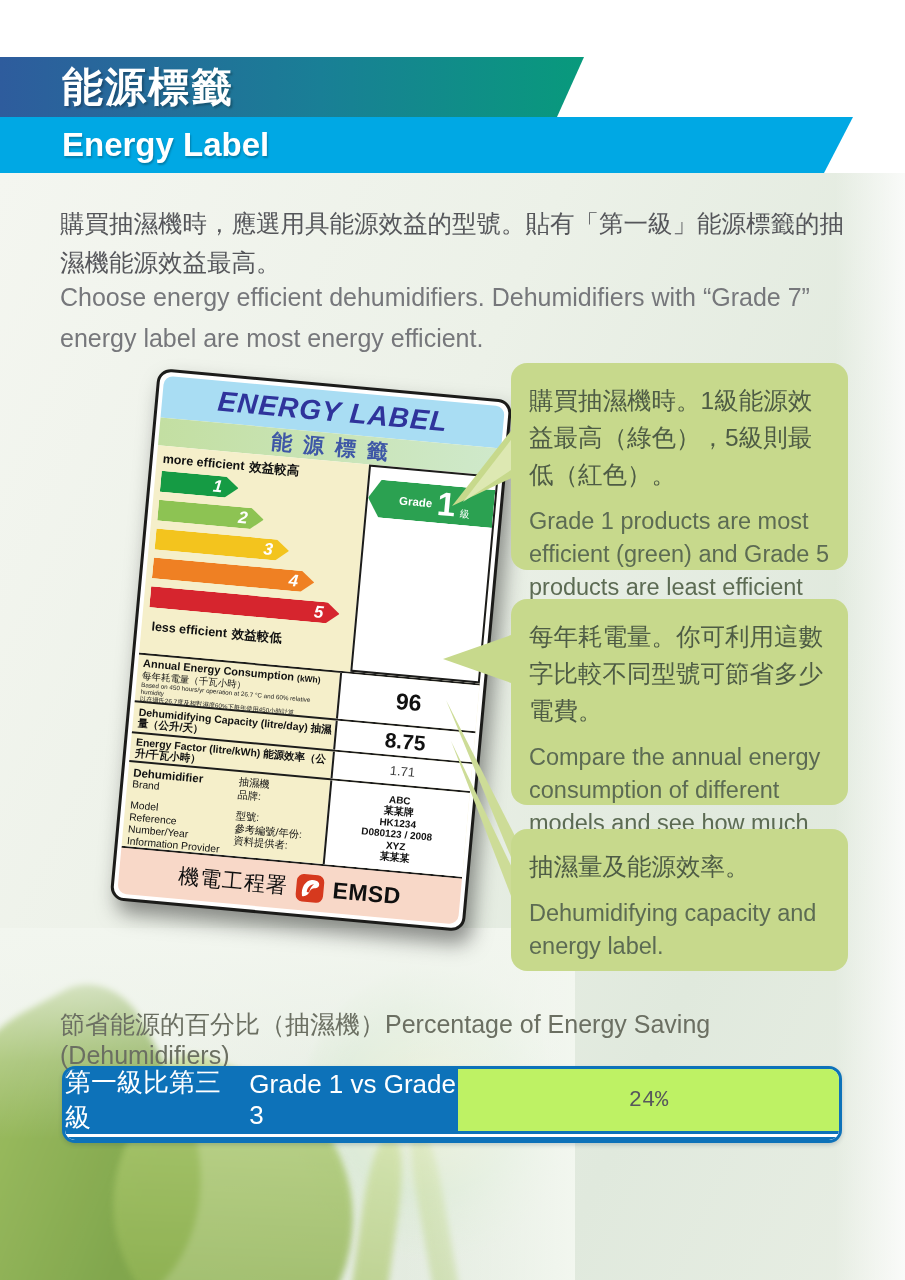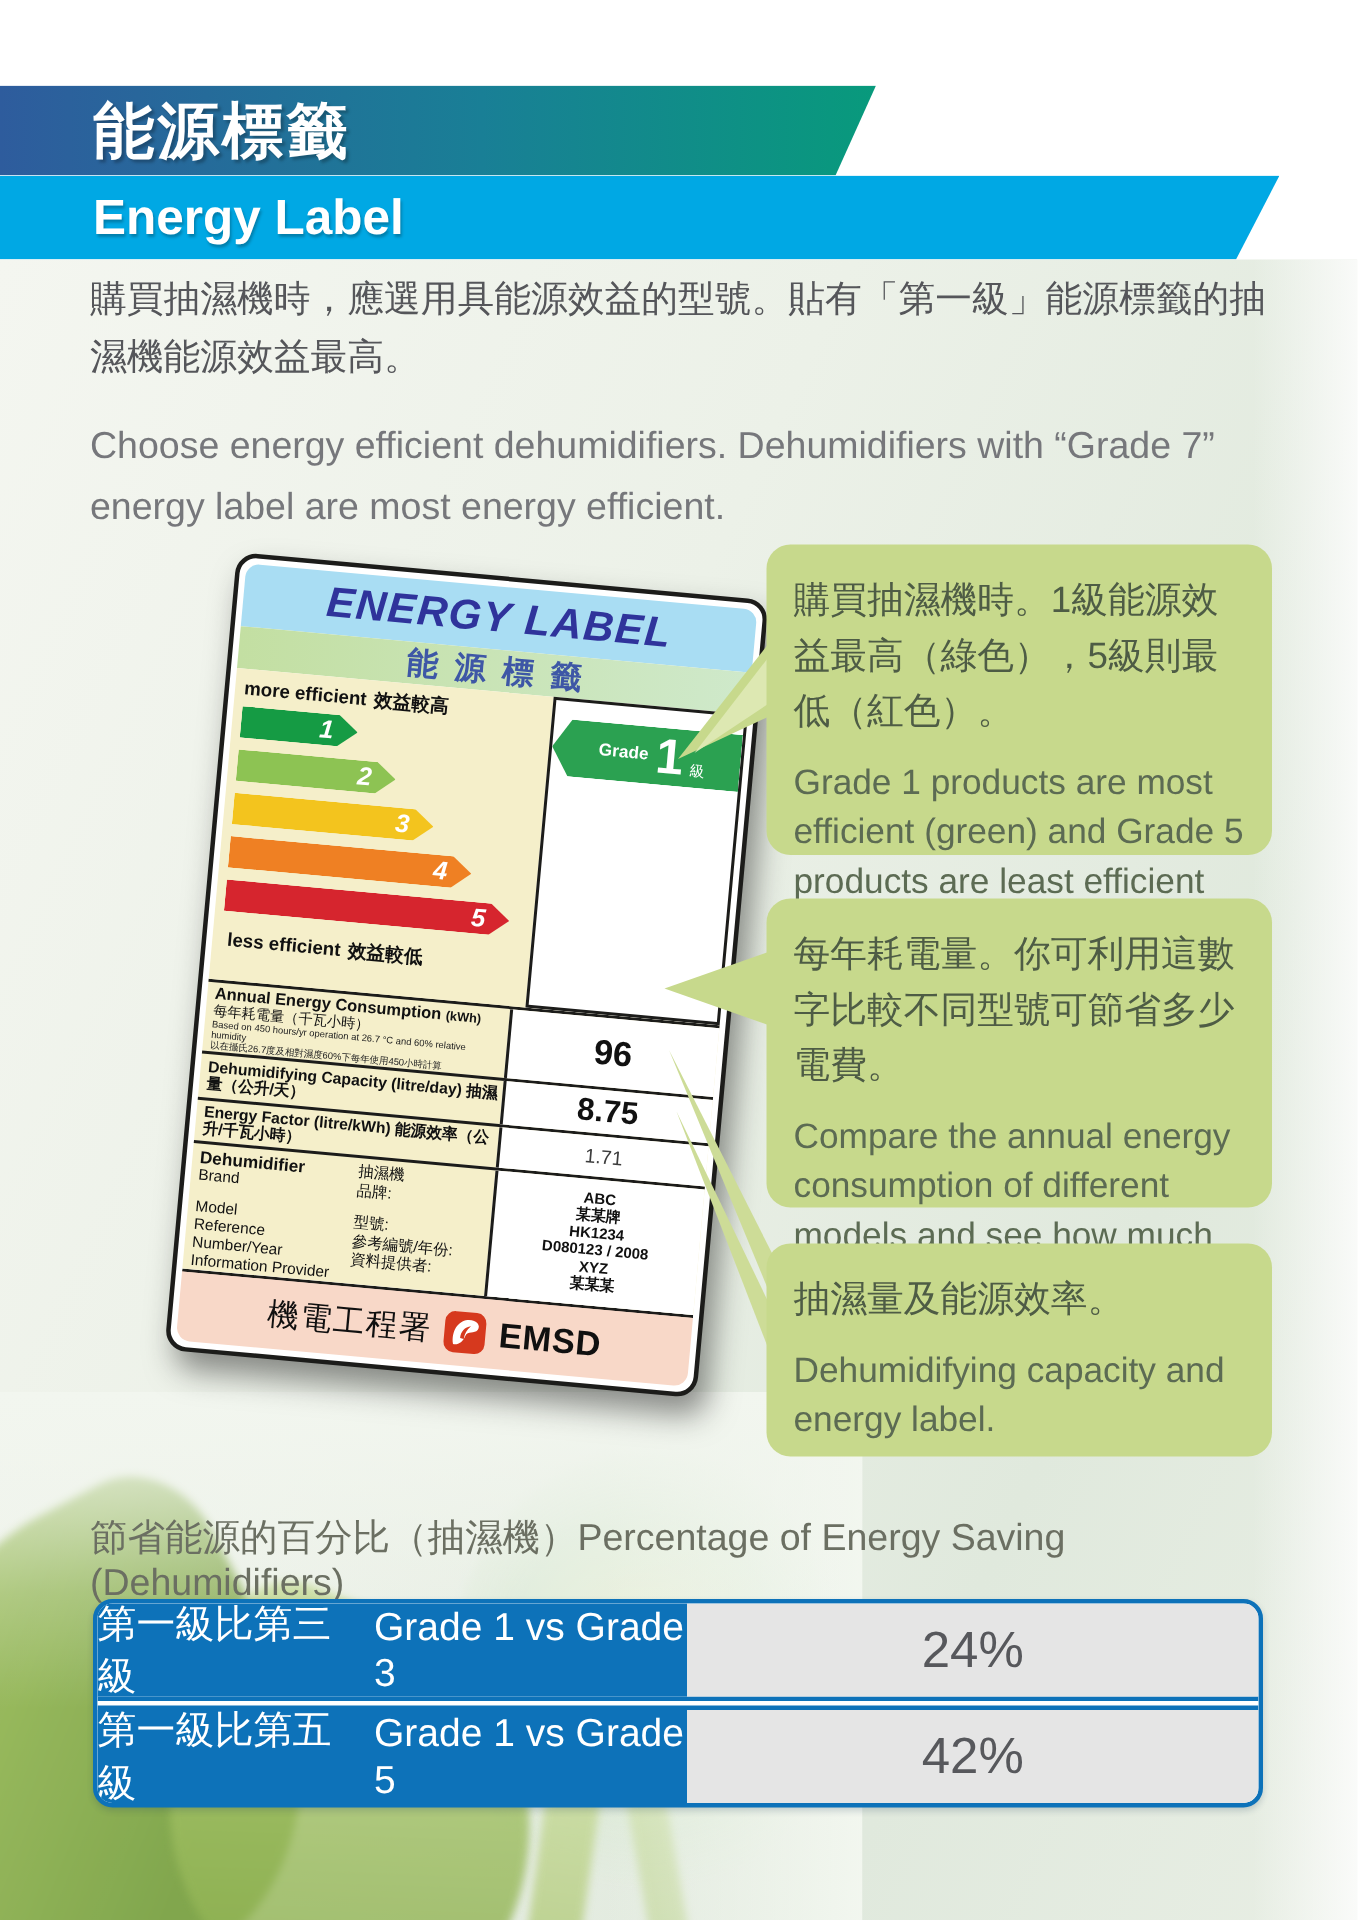--- a/index.html
+++ b/index.html
@@ -36,21 +36,21 @@
     display:flex;align-items:center;}
   .band1 .t{margin-left:62px;color:#fff;font-size:41px;font-weight:bold;letter-spacing:2px;
     text-shadow:2px 2px 2px rgba(0,0,0,.25);}
   .band2{position:absolute;left:0;top:117px;width:853px;height:56px;background:#00a8e4;
     clip-path:polygon(0 0,100% 0,calc(100% - 29px) 100%,0 100%);
     display:flex;align-items:center;}
   .band2 .t{margin-left:62px;color:#fff;font-size:33px;font-weight:bold;
     text-shadow:1px 2px 2px rgba(0,0,0,.25);}
 
   
-  .intro-zh{position:absolute;left:60px;top:180px;width:800px;font-size:24.5px;line-height:39px;color:#55565a;}
+  .intro-zh{position:absolute;left:60px;top:204px;width:800px;font-size:24.5px;line-height:39px;color:#55565a;}
   .intro-en{position:absolute;left:60px;top:277px;width:800px;font-size:25px;line-height:41px;color:#76777b;}
 
   
   .card{position:absolute;left:158px;top:368px;width:342px;background:#fff;
     border:3px solid #1c1c1a;border-radius:14px;padding:4px;
     transform:rotate(5.2deg);transform-origin:0 0;
     box-shadow:7px 12px 20px rgba(35,35,35,.5);z-index:4;}
   .lbl-blue{height:42px;border-radius:9px 9px 0 0;background:#a9ddf3;
     display:flex;align-items:center;justify-content:center;}
   .lbl-blue .t{font-size:28px;font-weight:bold;font-style:italic;color:#2f339b;letter-spacing:1px;}
@@ -108,21 +108,21 @@
 
   
   .heading{position:absolute;left:60px;top:1008px;width:820px;font-size:25px;color:#6b6f62;z-index:6;}
   .stable{position:absolute;left:62px;top:1066px;width:780px;box-sizing:border-box;
     border:3px solid #0d72b9;border-radius:13px;overflow:hidden;background:#fff;z-index:6;
     box-shadow:0 2px 4px rgba(30,60,90,.2);}
   .srow{display:flex;height:62px;}
   .srow .cell-l{width:393px;background:#0d72b9;color:#fff;display:flex;align-items:center;justify-content:center;
     font-size:26px;}
   .srow .cell-l .en{margin-left:18px;}
-  .srow .cell-r{flex:1;display:flex;align-items:center;justify-content:center;font-size:34px;color:#57585c;background:#e5e5e5;}
+  .srow .cell-r{flex:1;display:flex;align-items:center;justify-content:center;font-size:22px;color:#57585c;background:#bef264;font-family:Liberation Mono, monospace;}
   .sdiv{height:3px;background:#fff;border-top:3px solid #0d72b9;border-bottom:3px solid #0d72b9;}
 </style>
 </head>
 <body>
 
 <div id="page">
 
   <div class="content-bg"></div>
 
   <div class="leaves">
@@ -276,22 +276,15 @@
 
   <div class="stable">
     <div class="srow">
       <div class="cell-l">
         <span>第一級比第三級</span>
         <span class="en">Grade 1 vs Grade 3</span>
       </div>
       <div class="cell-r">24%</div>
     </div>
     <div class="sdiv"></div>
-    <div class="srow">
-      <div class="cell-l">
-        <span>第一級比第五級</span>
-        <span class="en">Grade 1 vs Grade 5</span>
-      </div>
-      <div class="cell-r">42%</div>
-    </div>
   </div>
 
 </div>
 
 </body></html>

